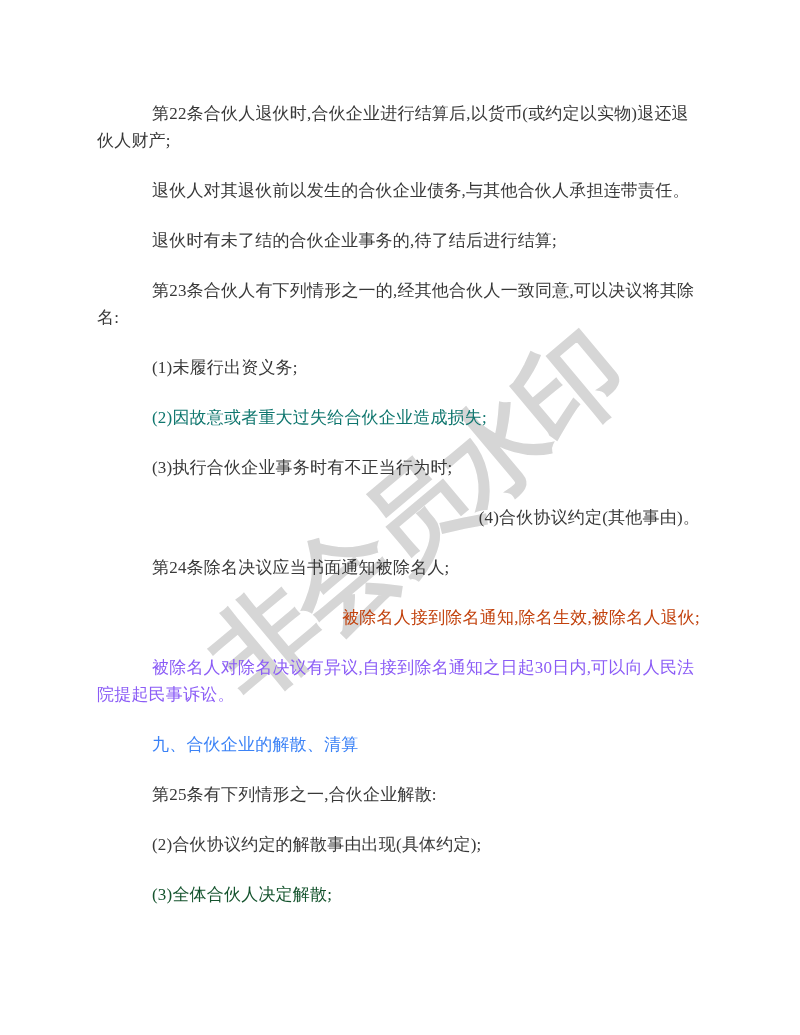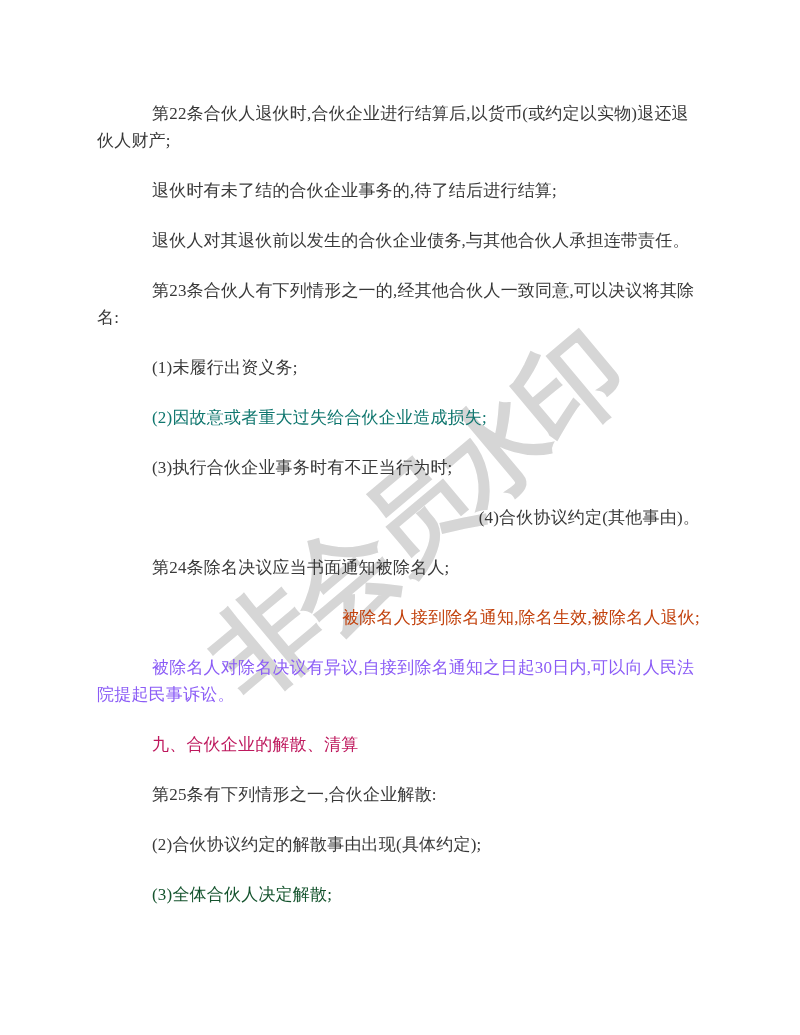--- a/index.html
+++ b/index.html
@@ -41,28 +41,28 @@
     text-align: left;
   }
 </style>
 </head>
 <body>
 
 <div class="page">
   <div class="watermark" style="color: rgb(214, 214, 214); font-size: 105px; left: 417px; top: 517px; transform: translate(-50%, -50%) rotate(-40deg);">非会员水印</div>
   <div class="content">
       <p style="color: rgb(56, 56, 56);">第22条合伙人退伙时,合伙企业进行结算后,以货币(或约定以实物)退还退伙人财产;</p>
+      <p style="color: rgb(56, 56, 56);">退伙人对其退伙前以发生的合伙企业债务,与其他合伙人承担连带责任。</p>
       <p style="color: rgb(56, 56, 56);">退伙时有未了结的合伙企业事务的,待了结后进行结算;</p>
-      <p style="color: rgb(56, 56, 56);">退伙人对其退伙前以发生的合伙企业债务,与其他合伙人承担连带责任。</p>
       <p style="color: rgb(56, 56, 56);">第23条合伙人有下列情形之一的,经其他合伙人一致同意,可以决议将其除名:</p>
       <p style="color: rgb(56, 56, 56);">(1)未履行出资义务;</p>
       <p style="color: #0f766e;">(2)因故意或者重大过失给合伙企业造成损失;</p>
       <p style="color: rgb(56, 56, 56);">(3)执行合伙企业事务时有不正当行为时;</p>
       <p style="color: rgb(56, 56, 56); text-align: right;">(4)合伙协议约定(其他事由)。</p>
       <p style="color: rgb(56, 56, 56);">第24条除名决议应当书面通知被除名人;</p>
       <p style="color: #c2410c; text-align: right;">被除名人接到除名通知,除名生效,被除名人退伙;</p>
       <p style="color: #8b5cf6;">被除名人对除名决议有异议,自接到除名通知之日起30日内,可以向人民法院提起民事诉讼。</p>
-      <p style="color: #be185d;">九、合伙企业的解散、清算</p>
+      <p style="color: #3b82f6;">九、合伙企业的解散、清算</p>
       <p style="color: rgb(56, 56, 56);">第25条有下列情形之一,合伙企业解散:</p>
       <p style="color: rgb(56, 56, 56);">(2)合伙协议约定的解散事由出现(具体约定);</p>
       <p style="color: #14532d;">(3)全体合伙人决定解散;</p>
     </div>
 </div>
 
 </body></html>

